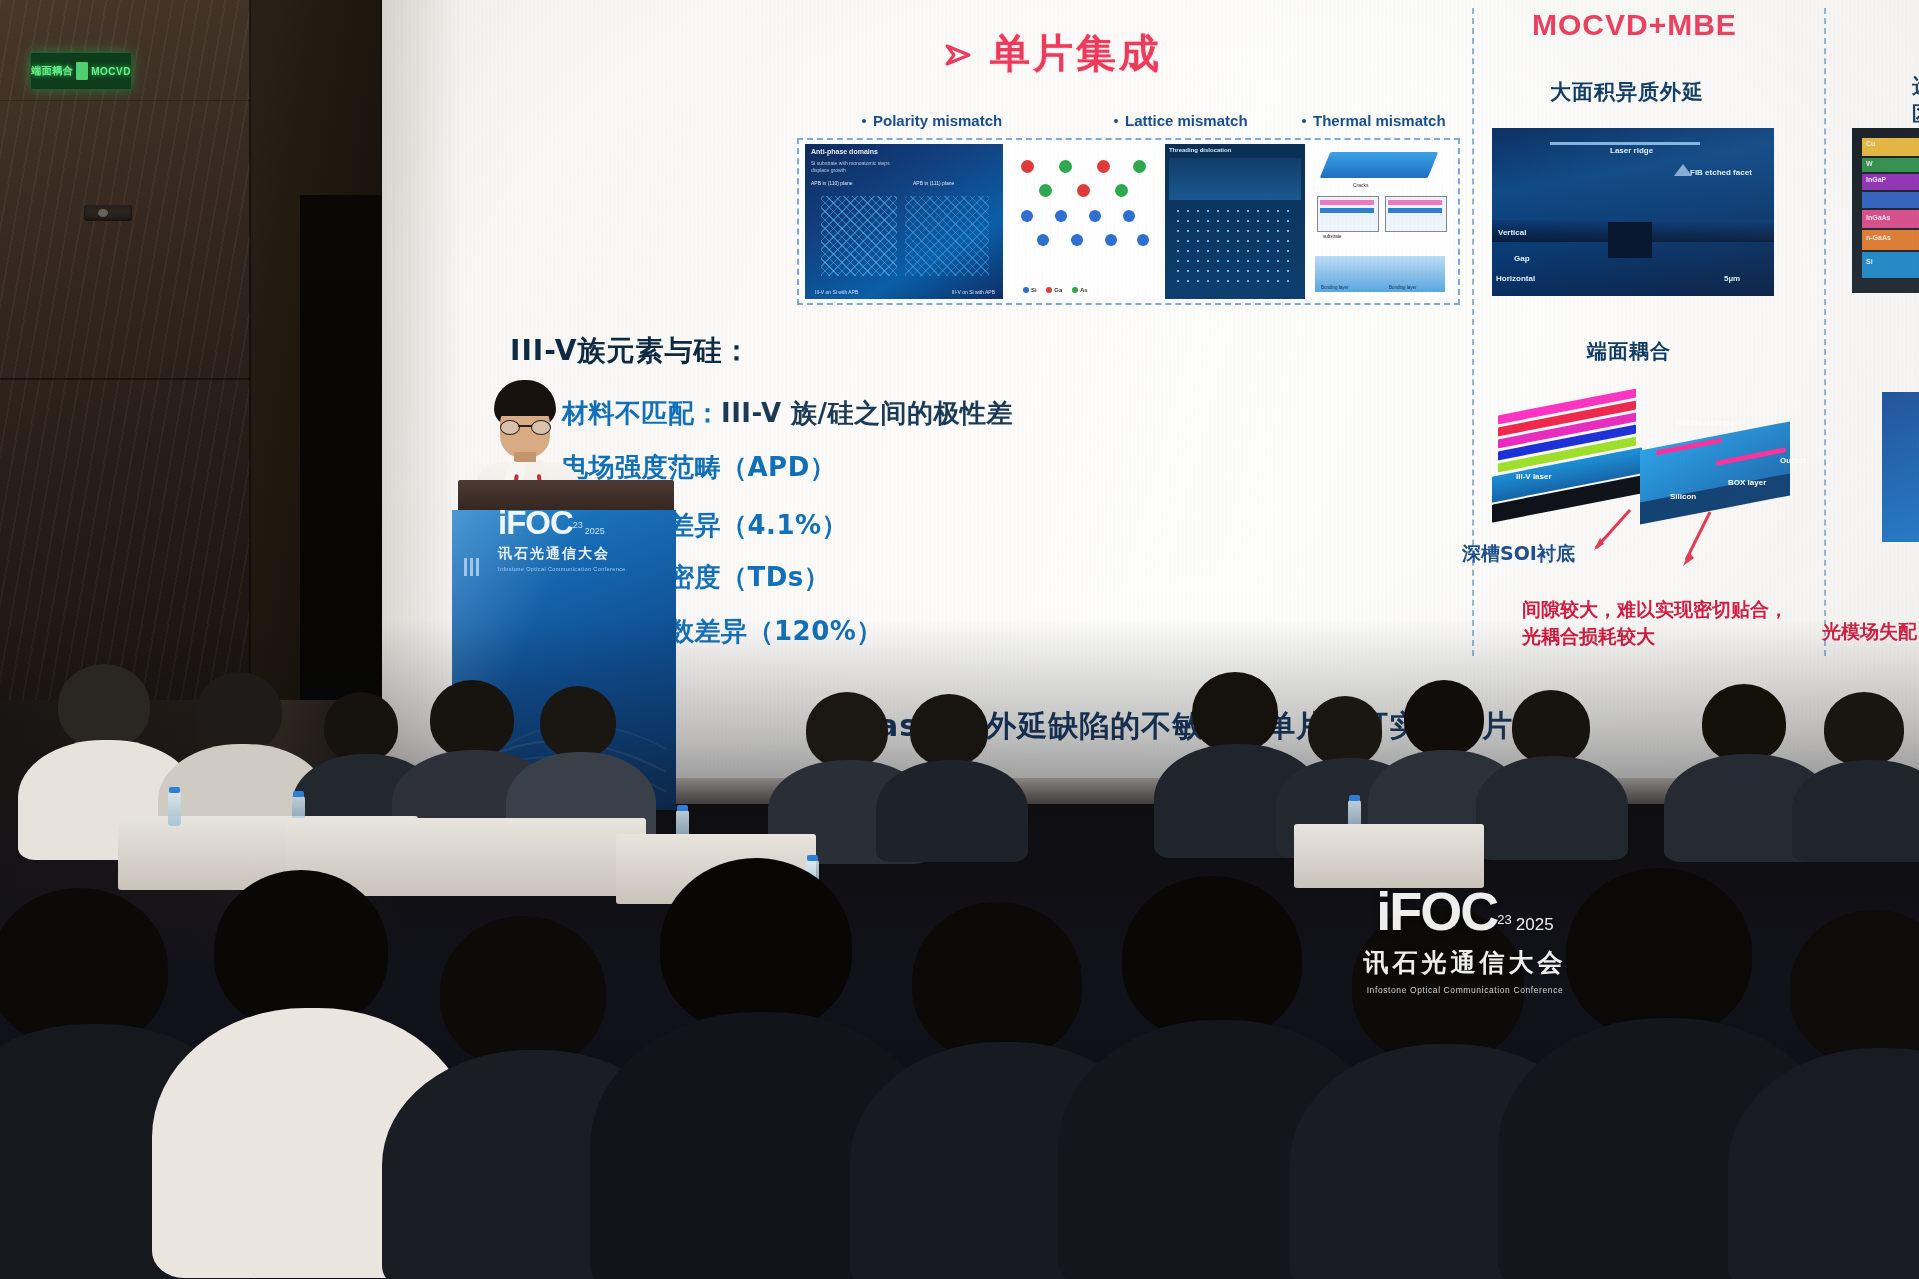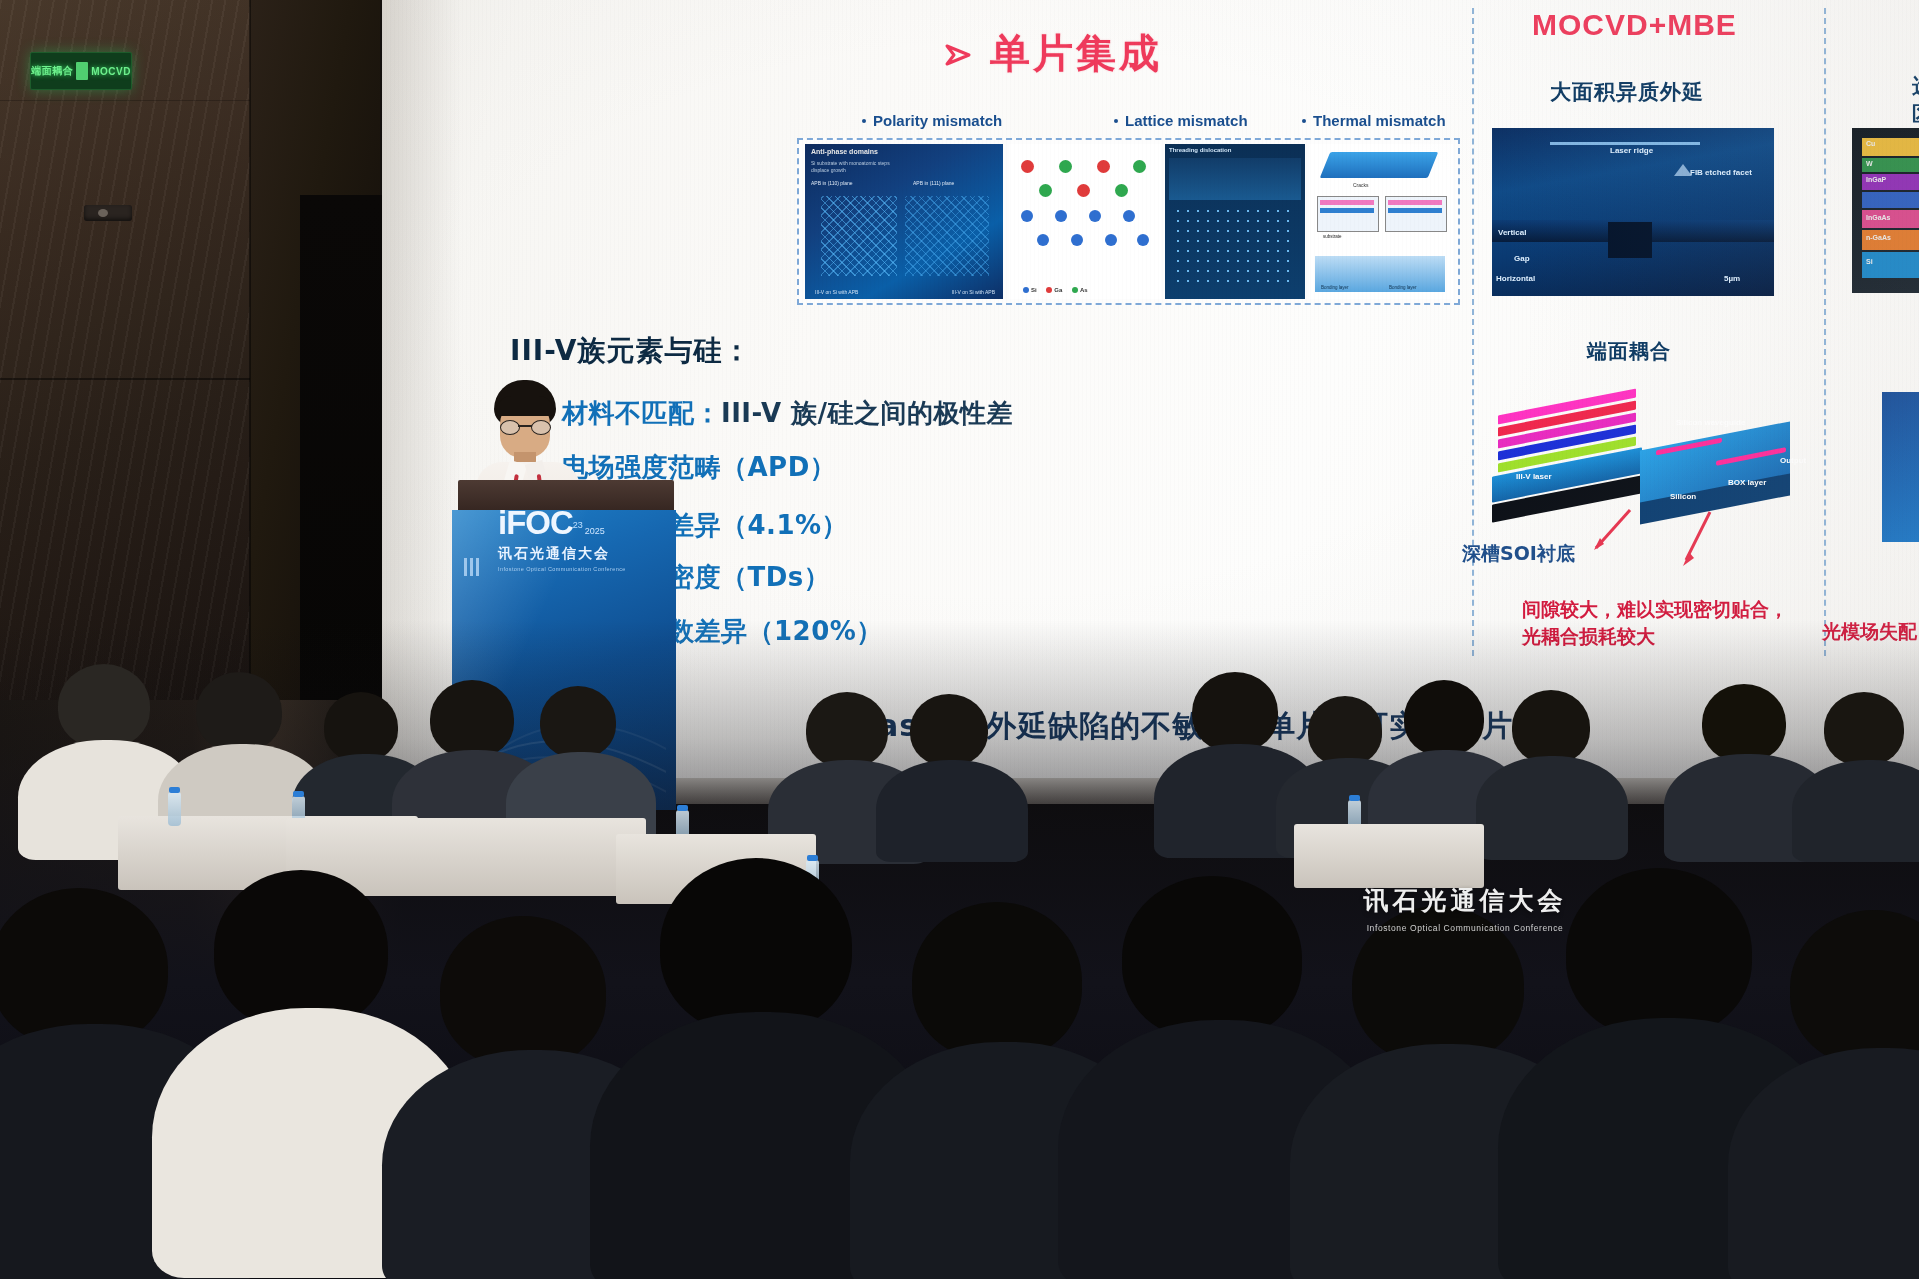--- a/index.html
+++ b/index.html
@@ -544,17 +544,20 @@
     <div class="shoulder" style="left:1058px;top:400px;width:328px;height:268px;background:#14161c;"></div>
     <div class="head" style="left:1352px;top:286px;width:172px;height:158px;background:#0c0b09;"></div>
     <div class="shoulder" style="left:1290px;top:424px;width:314px;height:248px;background:#191c22;"></div>
     <div class="head" style="left:1566px;top:248px;width:186px;height:170px;background:#0a0908;"></div>
     <div class="shoulder" style="left:1498px;top:398px;width:340px;height:272px;background:#13161b;"></div>
     <div class="head" style="left:1790px;top:290px;width:168px;height:156px;background:#0d0c0a;"></div>
     <div class="shoulder" style="left:1728px;top:428px;width:310px;height:244px;background:#181b21;"></div>
   </div>
 
   <div class="watermark">
+    <div>
+      <span class="wm-main">iFOC</span><span class="wm-sup">23</span><span class="wm-year">2025</span>
+    </div>
     <div class="wm-cn">讯石光通信大会</div>
     <div class="wm-en">Infostone Optical Communication Conference</div>
   </div>
 
 </div>
 
 </body></html>

